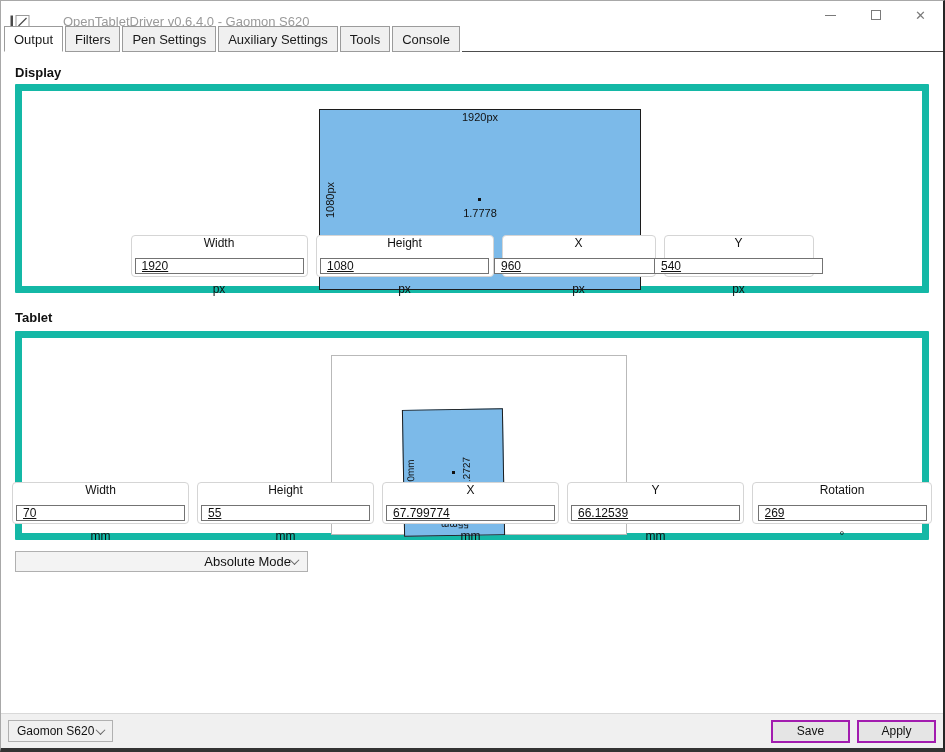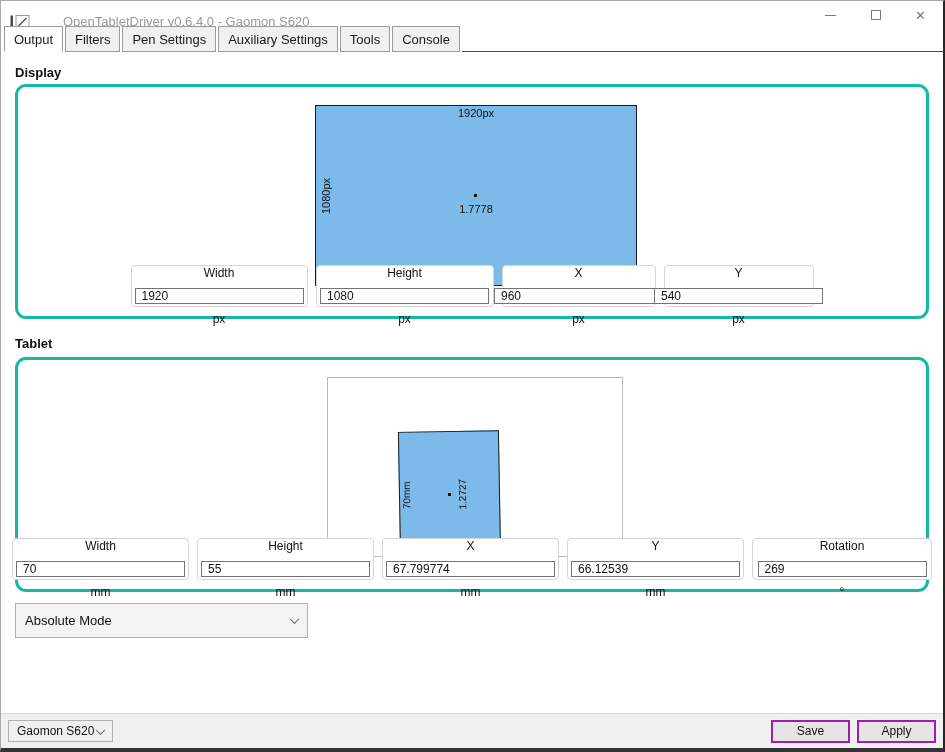--- a/index.html
+++ b/index.html
@@ -26,41 +26,41 @@
   
   .tabbar { height:23px; flex:0 0 23px; display:flex; align-items:flex-end; padding-left:3px; background:#fff; }
   .tab { height:20px; display:flex; align-items:center; padding:12px 9px; font-size:13px; color:#1a1a1a;
          background:#f0f0f0; border:1px solid #9b9b9b; margin-right:2px; white-space:nowrap; }
   .tab.active { height:23px; background:#fff; border-bottom:1px solid #fff; }
   .tab-filler { flex:1; height:1px; background:#4d4d4d; align-self:flex-end; }
   
   .content { flex:1 1 auto; background:#fff; overflow:hidden; }
   .section-title { font-size:13px; font-weight:bold; color:#111; margin:13px 0 4px 14px; }
   .section-title.second { margin-top:17px; margin-bottom:6px; }
-  .groupbox { margin:0 14px; height:235px; border:3px solid #14b8a6; border-radius:11px; position:relative; background:#fff; }
+  .groupbox { margin:0 14px; height:209px; border:7px solid #14b8a6; border-radius:1px; position:relative; background:#fff; }
   
   .viz-rect { position:absolute; border:1px solid #1c1c1c; }
   .display-rect { left:297px; top:18px; width:322px; height:181px; }
   .tablet-outer { position:absolute; left:309px; top:17px; width:296px; height:180px; border:1px solid #b9b9b9; background:#fff; }
   .tablet-rect { left:368px; top:84px; width:127px; height:101px; }
   .viz-top-label { position:absolute; top:1px; left:0; right:0; text-align:center; font-size:11px; color:#111; }
   .viz-left-label { position:absolute; top:50%; left:10px; transform:translate(-50%,-50%) rotate(-90deg); font-size:11px; color:#111; white-space:nowrap; }
   .viz-dot { position:absolute; left:50%; top:50%; width:3px; height:3px; margin:-2px 0 0 -2px; background:#111; }
   .viz-aspect { position:absolute; left:50%; top:50%; transform:translateX(-50%); margin-top:7px; font-size:11px; color:#111; }
   .tablet-rect .viz-top-label, .tablet-rect .viz-left-label, .tablet-rect .viz-aspect { font-size:10px; }
   
   .param-row { position:absolute; left:0; right:0; bottom:9px; display:flex; justify-content:center; gap:8px; }
   .param-box { height:42px; border:1px solid #d5d5d5; border-radius:4px; display:flex; align-items:center; padding:0 11px; gap:8px; font-size:12px; color:#111; background:#fff;flex-direction:column; }
-  .param-box input { flex:1 1 auto; min-width:0; height:23px; border:1px solid #737373; padding:0 6px; font-size:12px; font-family:inherit; color:#111; background:#fff; }
+  .param-box input { flex:1 1 auto; min-width:0; height:23px; border:1px solid #737373; padding:0 6px; font-size:12px; font-family:inherit; color:#111; background:#fff;text-decoration:underline; }
   .param-label { white-space:nowrap; }
   .param-unit { white-space:nowrap; }
   .pw177{width:177px;} .pw178{width:178px;} .pw154{width:154px;} .pw150{width:150px;} .pw180{width:180px;}
   
   .dropdown { display:flex; align-items:center; justify-content:space-between; background:#f3f3f3; border:1px solid #b0b0b0; font-size:13px; color:#111; padding:0 9px; }
-  .mode-dropdown { width:293px; height:35px; margin:11px 0 4px 14px; }
+  .mode-dropdown { width:293px; height:21px; margin:11px 0 4px 14px;justify-content:flex-end; }
   .chev { width:7px; height:7px; border-right:1px solid #666; border-bottom:1px solid #666; transform:rotate(45deg) translate(-1px,-1px); display:inline-block; }
   
   .statusbar { flex:0 0 35px; height:35px; background:#f0f0f0; border-top:1px solid #d9d9d9; display:flex; align-items:center; padding:0 7px; }
   .tablet-dropdown { width:105px; height:22px; background:#f0f0f0; font-size:12px; padding:0 8px; }
   .btn { width:79px; height:23px; display:flex; align-items:center; justify-content:center; background:#e5e5e5; border:2px solid #a21caf; font-size:12px; color:#111; }
   .btn + .btn { margin-left:7px; }
   .spacer { flex:1; }
 </style>
 </head>
 <body>

